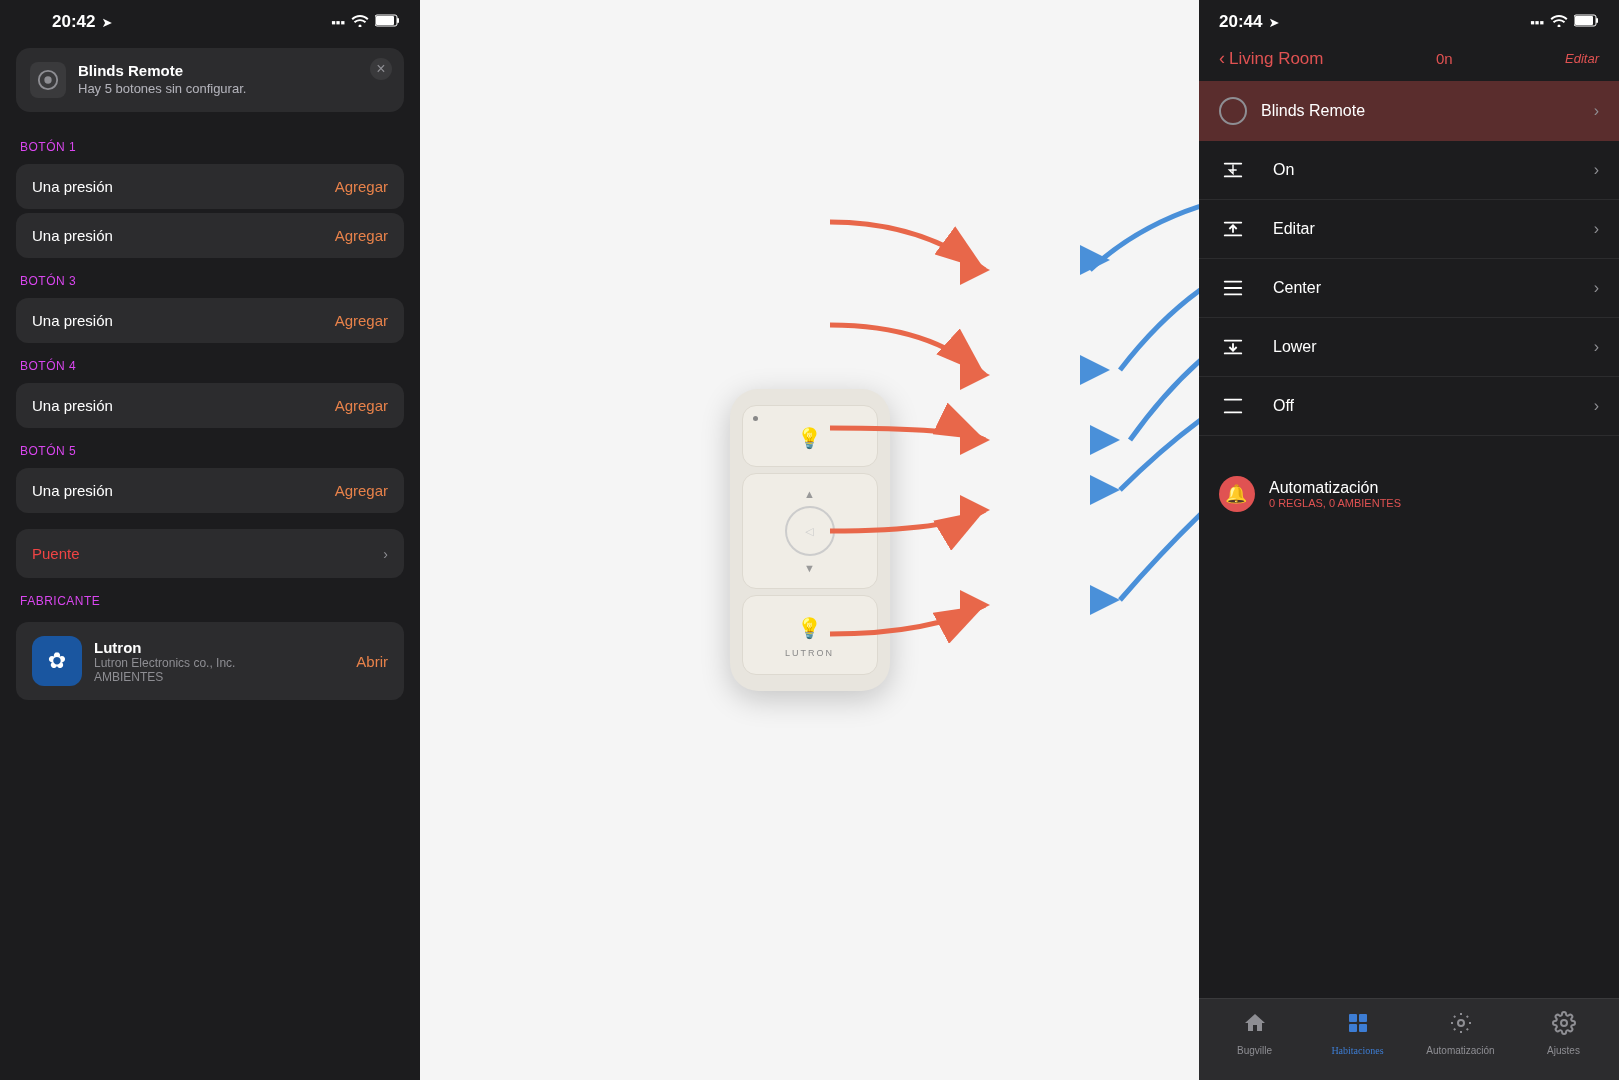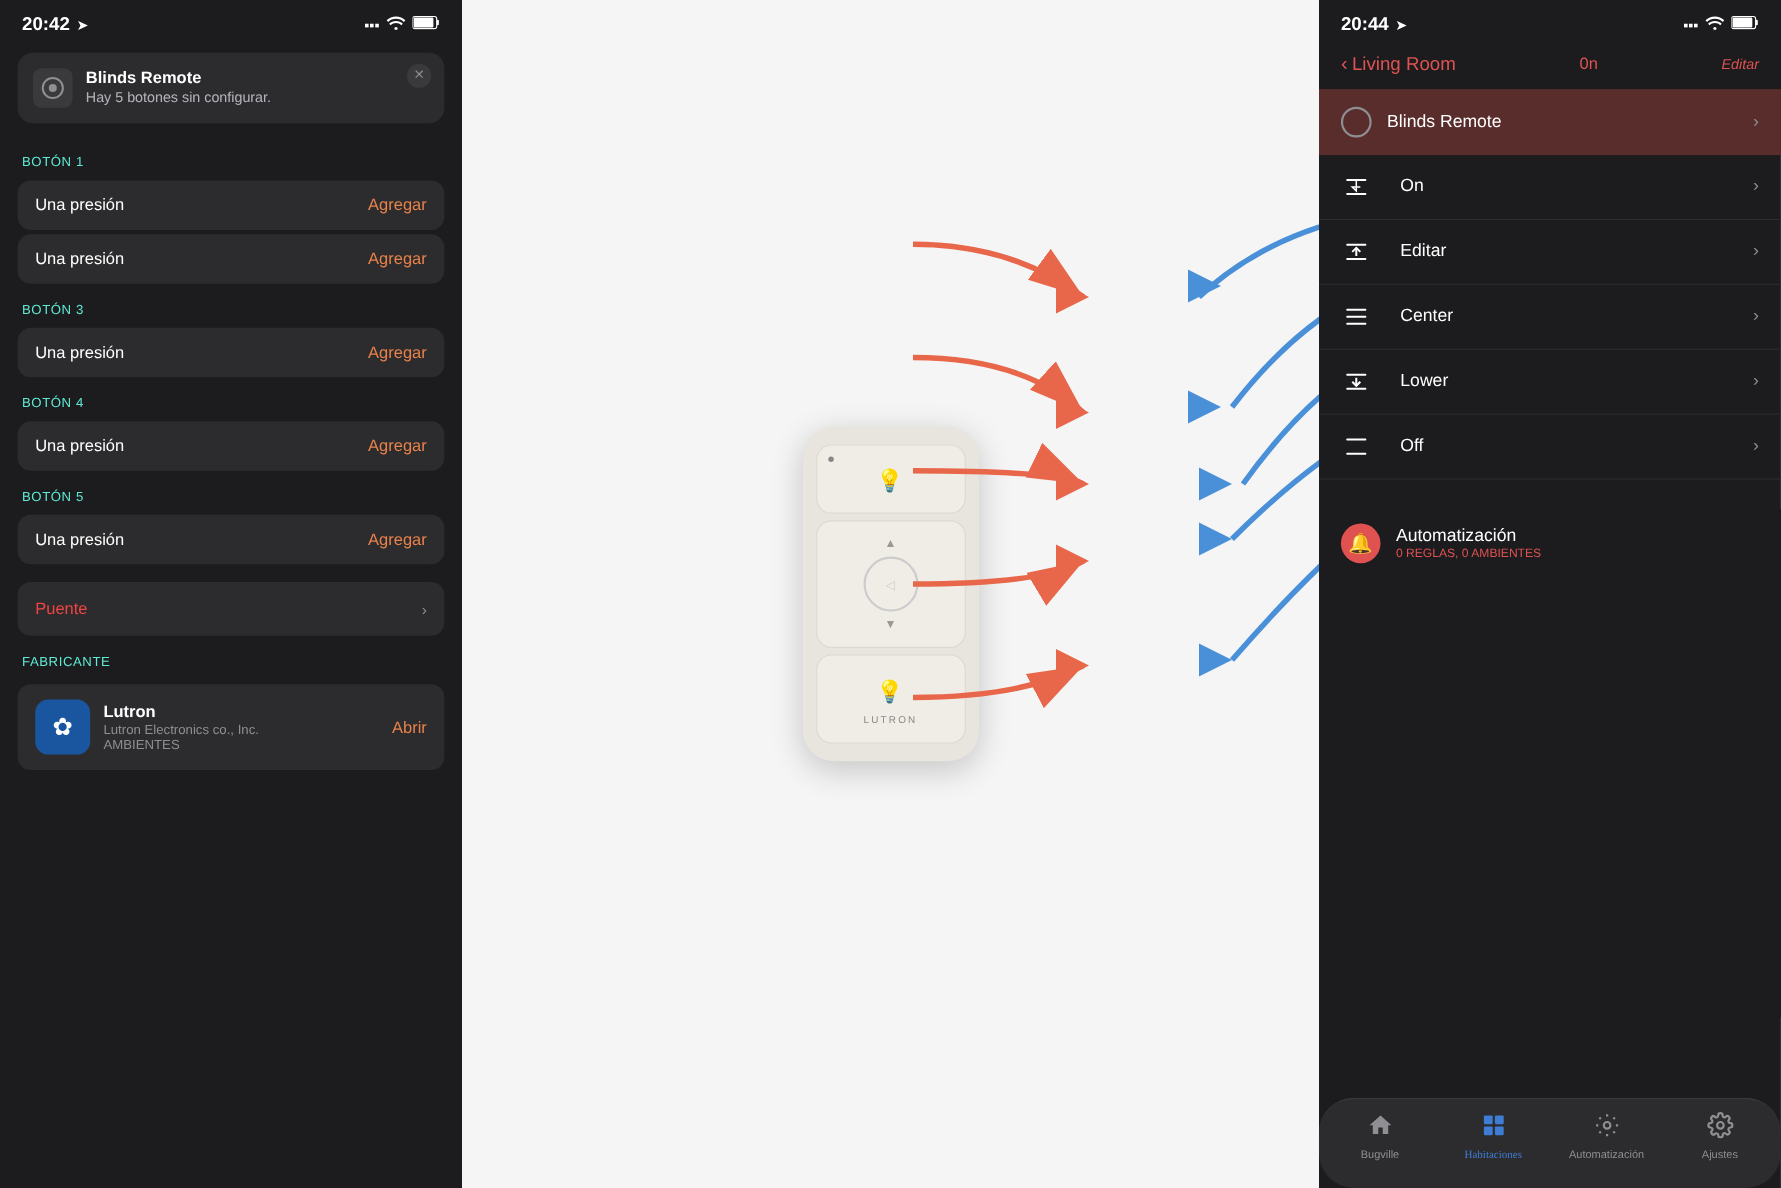--- a/index.html
+++ b/index.html
@@ -22,20 +22,21 @@
       overflow: hidden;
       flex-shrink: 0;
     }
 
     .status-bar-left {
       display: flex;
       justify-content: space-between;
       align-items: center;
       padding: 12px 20px 8px;
       background: #1c1c1e;
+      margin-left: 32px;
     }
     .status-time {
       color: #fff;
       font-size: 17px;
       font-weight: 600;
     }
     .status-icons {
       display: flex;
       align-items: center;
       gap: 6px;
@@ -94,21 +95,21 @@
       justify-content: center;
     }
 
     .scroll-content {
       flex: 1;
       overflow-y: auto;
       padding: 8px 0;
     }
 
     .section-label {
-      color: #5eead4;
+      color: #d946ef;
       font-size: 12px;
       font-weight: 500;
       text-transform: uppercase;
       letter-spacing: 0.5px;
       padding: 12px 20px 6px;
     }
 
     .button-row {
       background: #2c2c2e;
       border-radius: 12px;
@@ -420,21 +421,20 @@
       color: #e05252;
       font-size: 11px;
       text-transform: uppercase;
     }
 
     .bottom-tab-bar {
       display: flex;
       background: #2c2c2e;
       padding: 8px 4px 20px;
       border-top: 1px solid #3a3a3c;
-      border-radius: 32px;
     }
     .tab-item {
       flex: 1;
       display: flex;
       flex-direction: column;
       align-items: center;
       gap: 4px;
       cursor: pointer;
       padding: 4px 0;
     }

